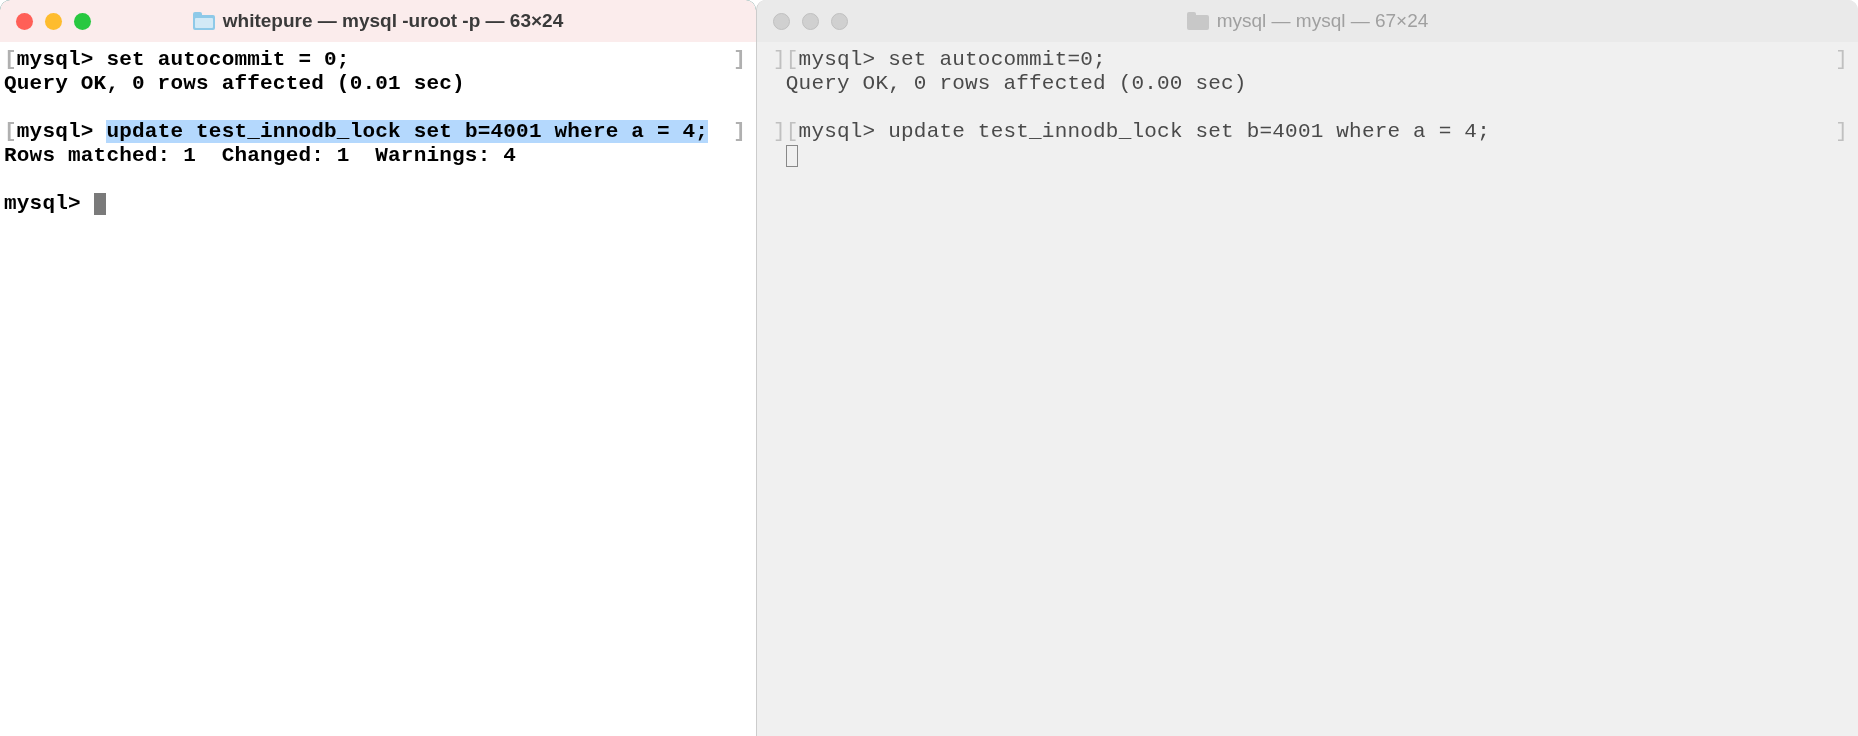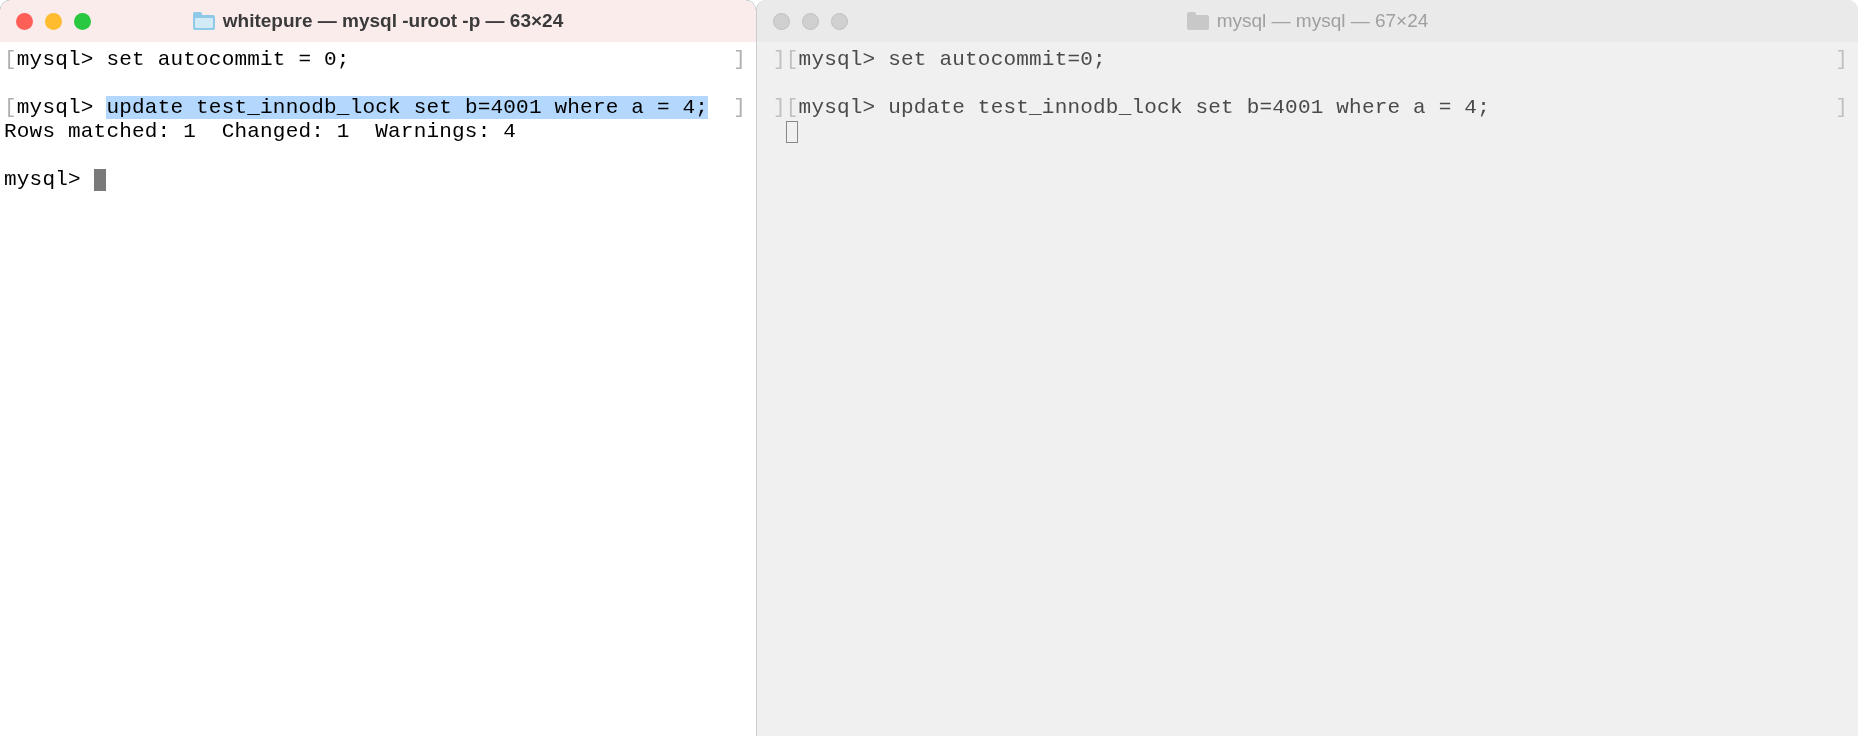--- a/index.html
+++ b/index.html
@@ -87,20 +87,21 @@
       flex: 1;
       padding: 6px 4px;
       font-family: "Menlo", "Monaco", "Courier New", monospace;
       font-size: 21px;
       line-height: 1.14;
       letter-spacing: 0.2px;
     }
     .terminal-body.left-body {
       background: #fff;
       color: #000;
+      font-weight: bold;
     }
     .terminal-body.right-body {
       background: #f0f0f0;
       color: #4a4a4a;
       padding-left: 16px;
     }
     .term-line {
       white-space: pre;
       position: relative;
     }
@@ -151,20 +152,21 @@
           <rect x="0" y="3" width="22" height="15" rx="2" fill="#8ec9e8"></rect>
           <rect x="0" y="0" width="9" height="6" rx="2" fill="#8ec9e8"></rect>
           <rect x="2" y="6" width="18" height="10" rx="1" fill="#fff" opacity="0.6"></rect>
         </svg>
       </span>
       <span>whitepure — mysql -uroot -p — 63×24</span>
     </div>
   </div>
   <div class="terminal-body left-body">
     <div class="term-line"><span class="bracket-dim">[</span><span>mysql&gt; </span><span>set autocommit = 0;</span><span class="bracket-dim line-end-bracket">]</span></div>
+    <div class="term-line"><span>Query OK, 0 rows affected (0.01 sec)</span></div>
     <div class="blank-line"></div>
     <div class="term-line"><span class="bracket-dim">[</span><span>mysql&gt; </span><span class="highlighted">update test_innodb_lock set b=4001 where a = 4;</span><span class="bracket-dim line-end-bracket">]</span></div>
     <div class="term-line"><span>Rows matched: 1  Changed: 1  Warnings: 4</span></div>
     <div class="blank-line"></div>
     <div class="term-line"><span>mysql&gt; </span><span class="cursor-block"></span></div>
   </div>
 </div>
 
 <div class="terminal-window right">
   <div class="titlebar inactive">
@@ -178,17 +180,18 @@
         <svg width="22" height="18" viewBox="0 0 22 18">
           <rect x="0" y="3" width="22" height="15" rx="2" fill="#c8c8c8"></rect>
           <rect x="0" y="0" width="9" height="6" rx="2" fill="#c8c8c8"></rect>
         </svg>
       </span>
       <span>mysql — mysql — 67×24</span>
     </div>
   </div>
   <div class="terminal-body right-body">
     <div class="term-line"><span class="bracket-dim-right">][</span><span>mysql&gt; </span><span>set autocommit=0;</span><span class="bracket-dim-right line-end-bracket">]</span></div>
+    <div class="term-line"><span> Query OK, 0 rows affected (0.00 sec)</span></div>
     <div class="blank-line"></div>
     <div class="term-line"><span class="bracket-dim-right">][</span><span>mysql&gt; </span><span>update test_innodb_lock set b=4001 where a = 4;</span><span class="bracket-dim-right line-end-bracket">]</span></div>
     <div class="term-line"> <span class="cursor-outline"></span></div>
   </div>
 </div>
 
 </body></html>

